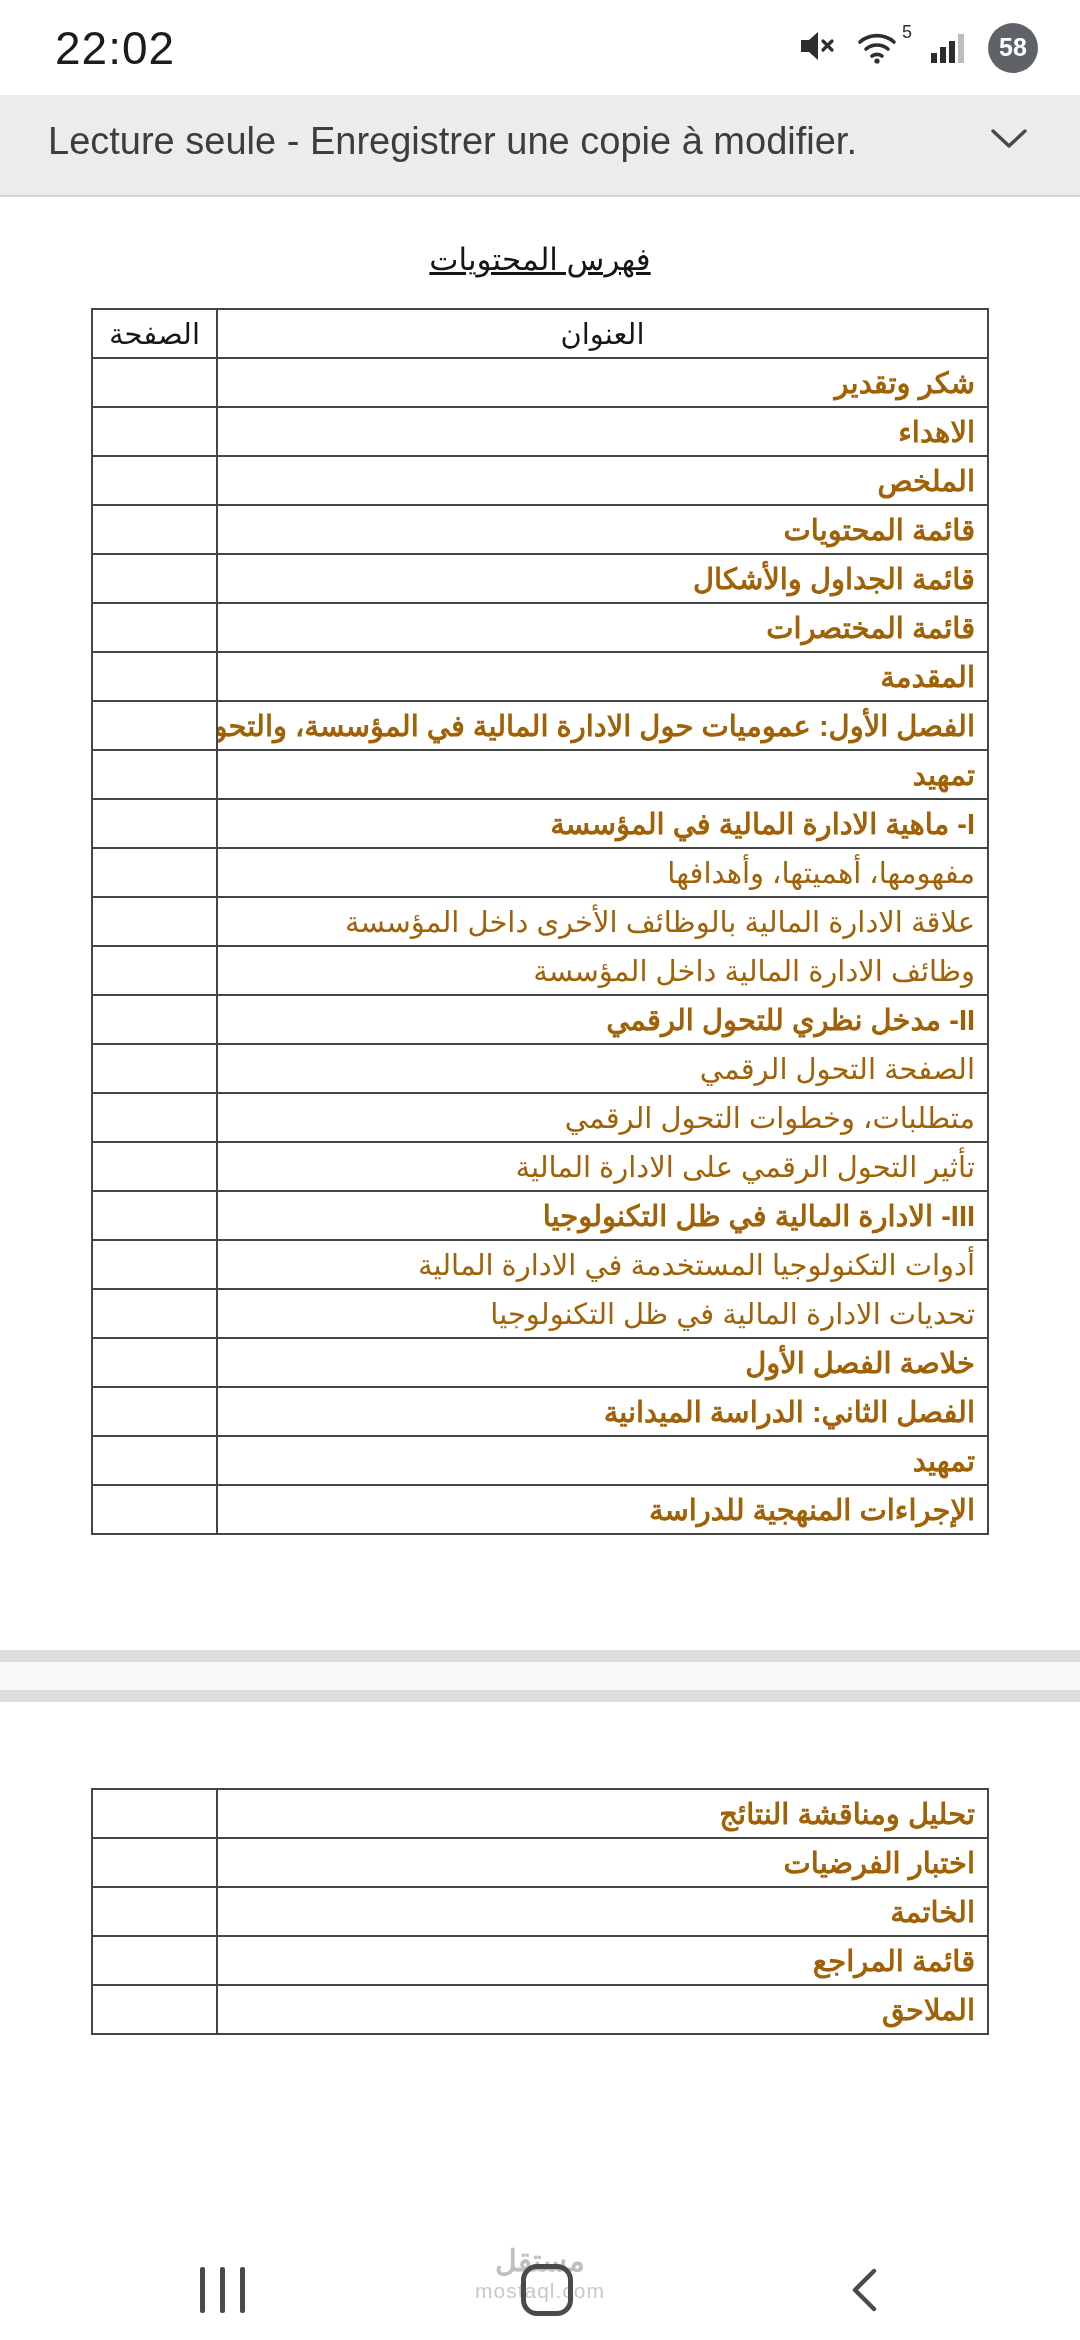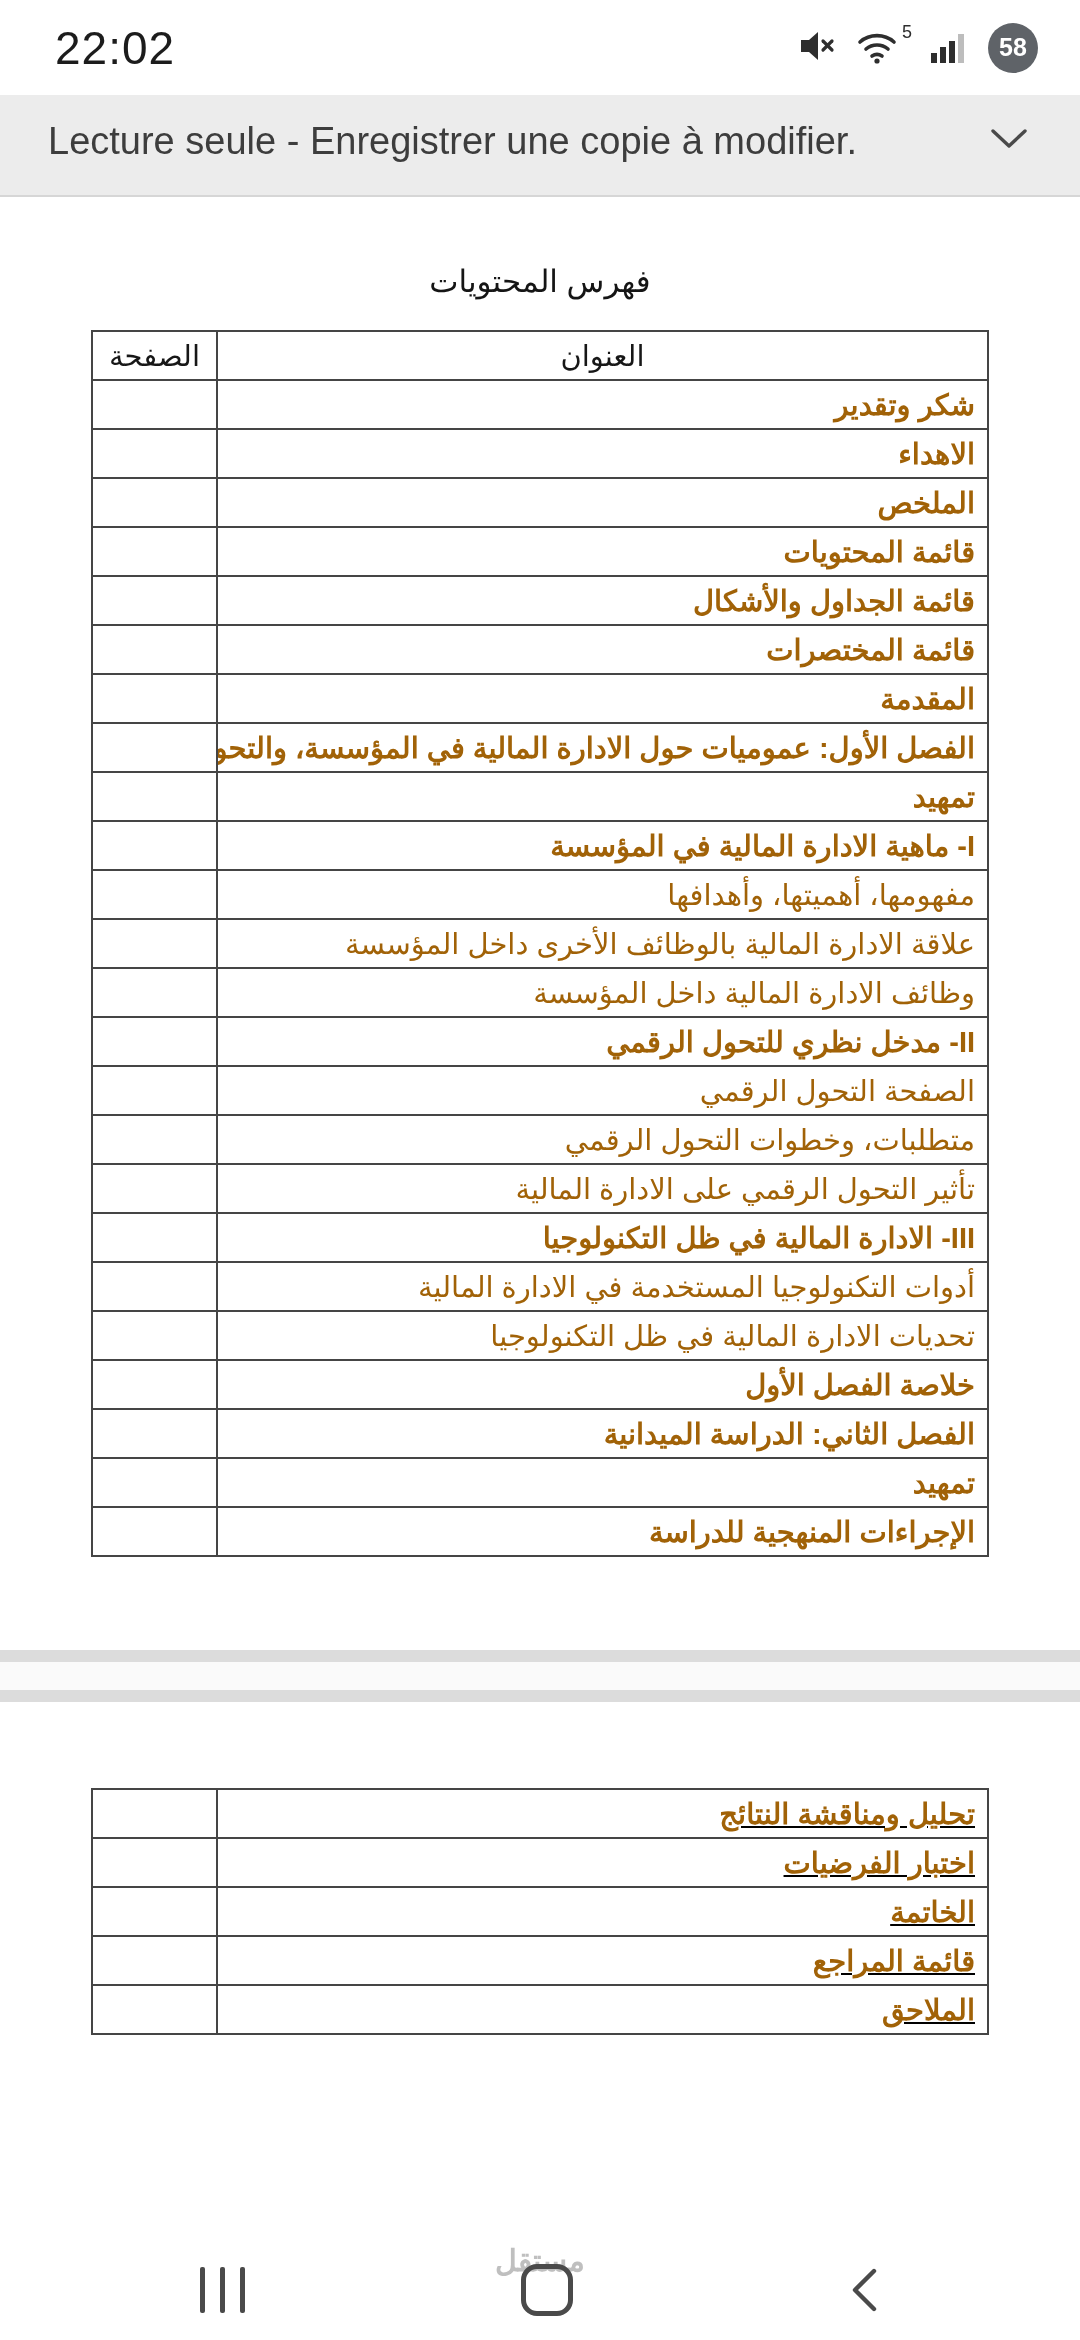--- a/index.html
+++ b/index.html
@@ -20,23 +20,23 @@
   
   .banner { position:absolute; top:95px; left:0; width:1080px; height:102px; background:#ececec;
     border-bottom:2px solid #d6d6d6; display:flex; align-items:center; justify-content:space-between; padding:0 52px 8px 48px; }
   .banner-text { font-size:38px; color:#3d3d3d; }
 
   
   .page1 { position:absolute; top:197px; left:0; width:1080px; height:1453px; background:#ffffff; }
   .page-gap { position:absolute; top:1650px; left:0; width:1080px; height:52px; background:#fafafa; }
   .page-gap .edge { width:100%; height:12px; background:#dcdcdc; }
   .page-gap .edge.bottom { margin-top:28px; }
-  .page2 { position:absolute; top:1702px; left:0; width:1080px; height:538px; background:#ffffff;text-decoration:underline; }
-
-  .doc-title { padding-top:66px; text-align:center; font-size:31px; color:#151515; direction:rtl; }
+  .page2 { position:absolute; top:1702px; left:0; width:1080px; height:538px; background:#ffffff; }
+
+  .doc-title { padding-top:44px; text-align:center; font-size:31px; color:#151515; direction:rtl;text-decoration:underline; }
 
   table.toc-table { border-collapse:collapse; width:898px; margin:30px auto 0; table-layout:fixed; }
   .page2 table.toc-table { margin-top:86px; }
   .toc-table td, .toc-table th { border:2px solid #454545; height:49px; box-sizing:border-box; }
   .toc-table th { font-weight:400;border-radius:14px; }
   .page-col { width:125px; }
   .header-cell { text-align:center; font-size:29px; color:#171717; direction:rtl; }
   .title-cell { direction:rtl; text-align:right; padding:0 12px; font-size:29px; color:#a16207;
     white-space:nowrap; overflow:hidden; }
   .title-cell.bold { font-weight:700; }
@@ -247,20 +247,21 @@
           <tr>
             <td class="page-cell"></td>
             <td class="title-cell bold">الملاحق</td>
           </tr>
         </tbody>
     </table>
   </div>
 
   <div class="watermark">
     <div class="wm1">مستقل</div>
+    <div class="wm2">mostaql.com</div>
   </div>
 
   <div class="navbar">
     <div class="recents">
       <div class="bar"></div>
       <div class="bar"></div>
       <div class="bar"></div>
     </div>
     <div class="home-btn"></div>
     <div class="back-btn">

